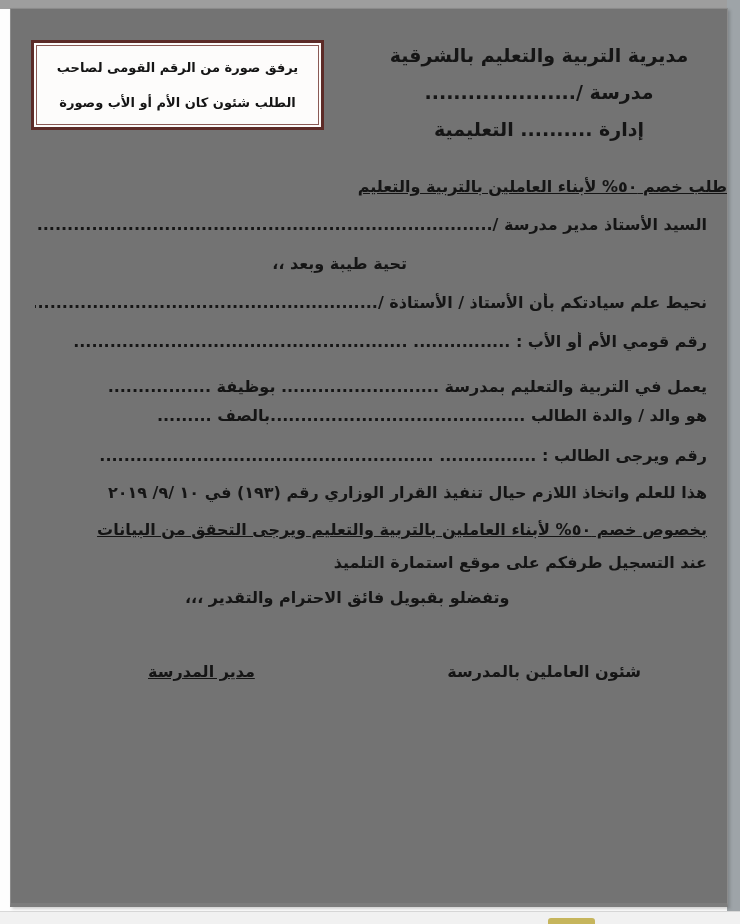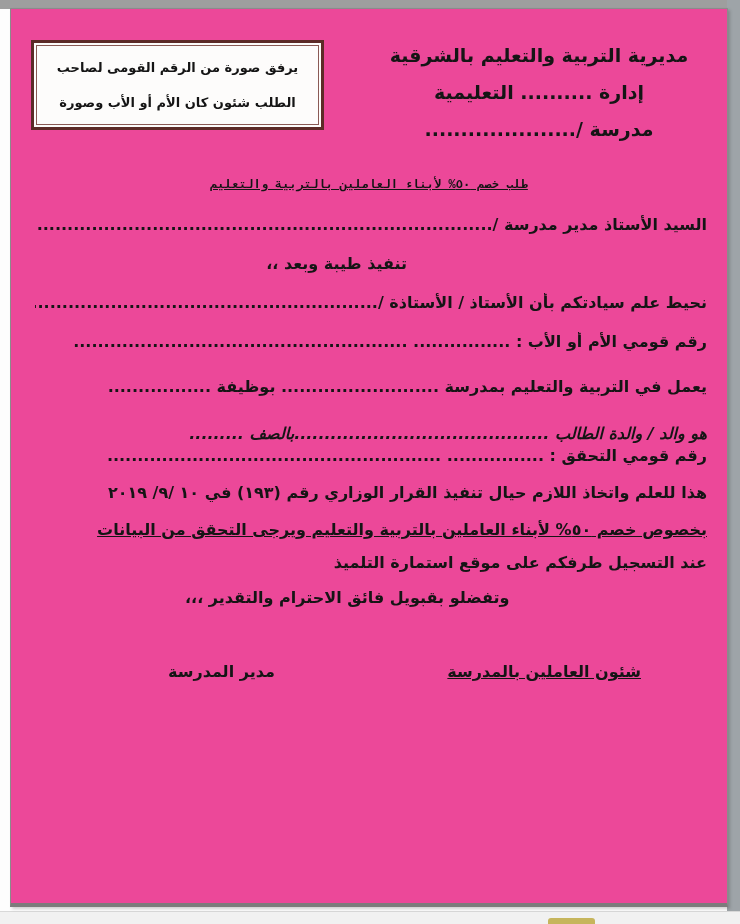--- a/index.html
+++ b/index.html
@@ -14,21 +14,21 @@
   
   .strip-top    { position: absolute; left: 0; top: 0; width: 740px; height: 9px; background: #9e9e9e; }
   .strip-right  { position: absolute; right: 0; top: 0; width: 13px; height: 911px; background: #9ea4a8; }
   .strip-bottom { position: absolute; left: 0; top: 911px; width: 740px; height: 13px; background: #f1f1f1; border-top: 1px solid #d8d8d8; }
   .scroll-nub   { position: absolute; left: 548px; top: 918px; width: 47px; height: 6px; background: #c6b55c; border-radius: 3px 3px 0 0; }
 
   
   .page {
     position: absolute; left: 10px; top: 8px;
     width: 716px; height: 894px;
-    background: #ec4899;
+    background: #737373;
     border: 1px solid #8b8b8b;
     border-bottom: 4px solid #7c7c7c;
     box-shadow: 2px 2px 3px rgba(0,0,0,0.18);
     direction: rtl;
     color: #151515;
   }
 
   
   .letterhead {
     position: absolute; top: 28px; right: 12px; width: 352px;
@@ -43,81 +43,81 @@
   }
   .notice-inner {
     border: 1px solid #8a5a55;
     text-align: center; font-weight: bold; font-size: 13px; line-height: 35px;
     padding: 4px 2px; white-space: nowrap; overflow: hidden;
   }
 
   
   .subject-title {
     position: absolute; top: 168px; right: 0; left: 0;
-    text-align: center; font-weight: bold; font-size: 12px;
-    text-decoration: underline; white-space: nowrap; font-family: Liberation Mono, monospace;
+    text-align: right; font-weight: bold; font-size: 16px;
+    text-decoration: underline; white-space: nowrap;
   }
 
   
   .line {
     position: absolute; right: 20px; left: 24px;
     font-weight: bold; font-size: 16px; text-align: right;
     white-space: nowrap; overflow: hidden;
   }
   .t-salutation { top: 206px; }
   .t-greeting   { top: 245px; padding-right: 300px; }
   .t-inform     { top: 284px; }
   .t-parentid   { top: 323px; }
   .t-works      { top: 368px; }
-  .t-parentof   { top: 415px; font-style: italic; }
+  .t-parentof   { top: 397px; }
   .t-studentid  { top: 437px; }
   .t-decree     { top: 474px; text-align: right; }
   .t-regarding  { top: 511px; text-decoration: underline; }
   .t-register   { top: 544px; }
   .t-closing    { top: 579px; text-align: left; padding-left: 150px; }
 
   
   .signatures { position: absolute; top: 653px; left: 0; right: 0; height: 30px; font-weight: bold; font-size: 16px; }
-  .sig-right { position: absolute; right: 86px; white-space: nowrap; text-decoration: underline; }
-  .sig-left  { position: absolute; left: 157px; white-space: nowrap; }
+  .sig-right { position: absolute; right: 86px; white-space: nowrap; }
+  .sig-left  { position: absolute; left: 137px; white-space: nowrap; text-decoration: underline; }
 </style>
 </head>
 <body>
 
 <div class="viewport">
 
   <div class="strip-top"></div>
   <div class="strip-right"></div>
   <div class="strip-bottom"></div>
   <div class="scroll-nub"></div>
 
   <div class="page">
 
     <div class="letterhead">
       <div>مديرية التربية والتعليم بالشرقية</div>
+      <div>مدرسة /.....................</div>
       <div>إدارة .......... التعليمية</div>
-      <div>مدرسة /.....................</div>
     </div>
 
     <div class="notice-box">
       <div class="notice-inner">
         <div>يرفق صورة من الرقم القومى لصاحب</div>
         <div>الطلب شئون كان الأم أو الأب وصورة</div>
       </div>
     </div>
 
     <div class="subject-title">طلب خصم ٥٠% لأبناء العاملين بالتربية والتعليم</div>
 
     <div class="line t-salutation">السيد الأستاذ مدير مدرسة /................................................................................</div>
-    <div class="line t-greeting">تنفيذ طيبة وبعد ،،</div>
+    <div class="line t-greeting">تحية طيبة وبعد ،،</div>
     <div class="line t-inform">نحيط علم سيادتكم بأن الأستاذ / الأستاذة /.....................................................................</div>
     <div class="line t-parentid">رقم قومي الأم أو الأب : ................ .......................................................</div>
     <div class="line t-works">يعمل في التربية والتعليم بمدرسة .......................... بوظيفة .................</div>
     <div class="line t-parentof">هو والد / والدة الطالب ..........................................بالصف .........</div>
-    <div class="line t-studentid">رقم قومي التحقق : ................ .......................................................</div>
+    <div class="line t-studentid">رقم ويرجى الطالب : ................ .......................................................</div>
     <div class="line t-decree">هذا للعلم واتخاذ اللازم حيال تنفيذ القرار الوزاري رقم (١٩٣) في ١٠ /٩/ ٢٠١٩</div>
     <div class="line t-regarding">بخصوص خصم ٥٠% لأبناء العاملين بالتربية والتعليم ويرجى التحقق من البيانات</div>
     <div class="line t-register">عند التسجيل طرفكم على موقع استمارة التلميذ</div>
     <div class="line t-closing">وتفضلو بقبويل فائق الاحترام والتقدير ،،،</div>
 
     <div class="signatures">
       <span class="sig-right">شئون العاملين بالمدرسة</span>
       <span class="sig-left">مدير المدرسة</span>
     </div>
 

